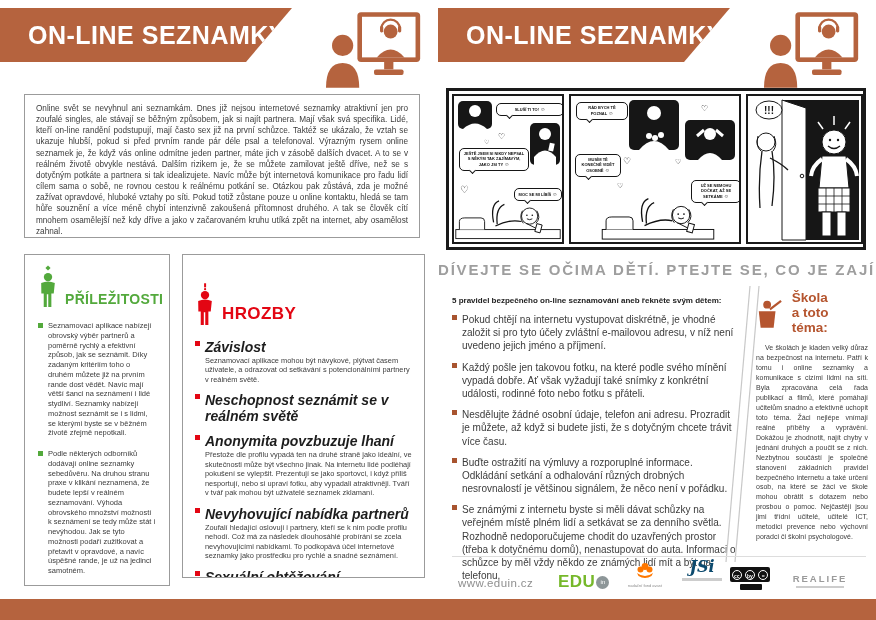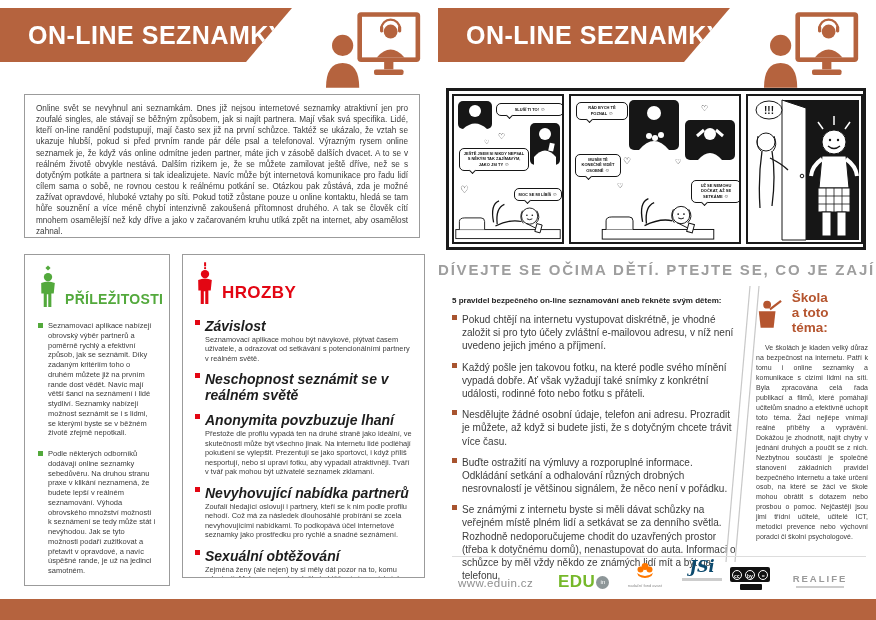--- a/index.html
+++ b/index.html
@@ -13,21 +13,21 @@
                 font-size:25px;font-weight:bold;letter-spacing:.5px;white-space:nowrap;}
   .hicon{position:absolute;top:12px;width:96px;height:76px;}
   .hicon-l{left:326px;} .hicon-r{left:764px;}
   
   .intro-box{position:absolute;left:24px;top:94px;width:396px;height:144px;border:1px solid #9b9b9b;
              padding:8px 11px;box-sizing:border-box;font-size:8.2px;line-height:1.36;
              text-align:justify;overflow:hidden;}
   .col-box{position:absolute;top:254px;border:1px solid #9b9b9b;box-sizing:border-box;
            padding:10px 13px;overflow:hidden;}
   .opps-box{left:24px;width:146px;height:332px;}
-  .threats-box{left:182px;width:243px;height:324px;padding:7px 12px;}
+  .threats-box{left:182px;width:243px;height:324px;padding:28px 12px;}
   .col-head{display:flex;align-items:flex-end;margin-bottom:10px;}
   .pict{width:20px;height:46px;flex:0 0 auto;margin-right:7px;}
   .opps-title{color:#53a93c;font-size:14px;font-weight:bold;letter-spacing:.3px;padding-bottom:4px;}
   .threats-title{color:#e30613;font-size:17px;font-weight:bold;letter-spacing:.4px;padding-bottom:5px;}
   .bullet{display:flex;margin-bottom:11px;}
   .mk{flex:0 0 5px;width:5px;height:5px;margin:2px 5px 0 0;}
   .mk.g{background:#53a93c;} .mk.r{background:#e30613;} .mk.b{background:#a8542f;}
   .btext{font-size:7.5px;line-height:1.3;}
   .titem{display:flex;margin-bottom:8px;}
   .th{font-size:14px;font-weight:bold;color:#1d1d1d;margin-bottom:1px;font-style:italic;}

